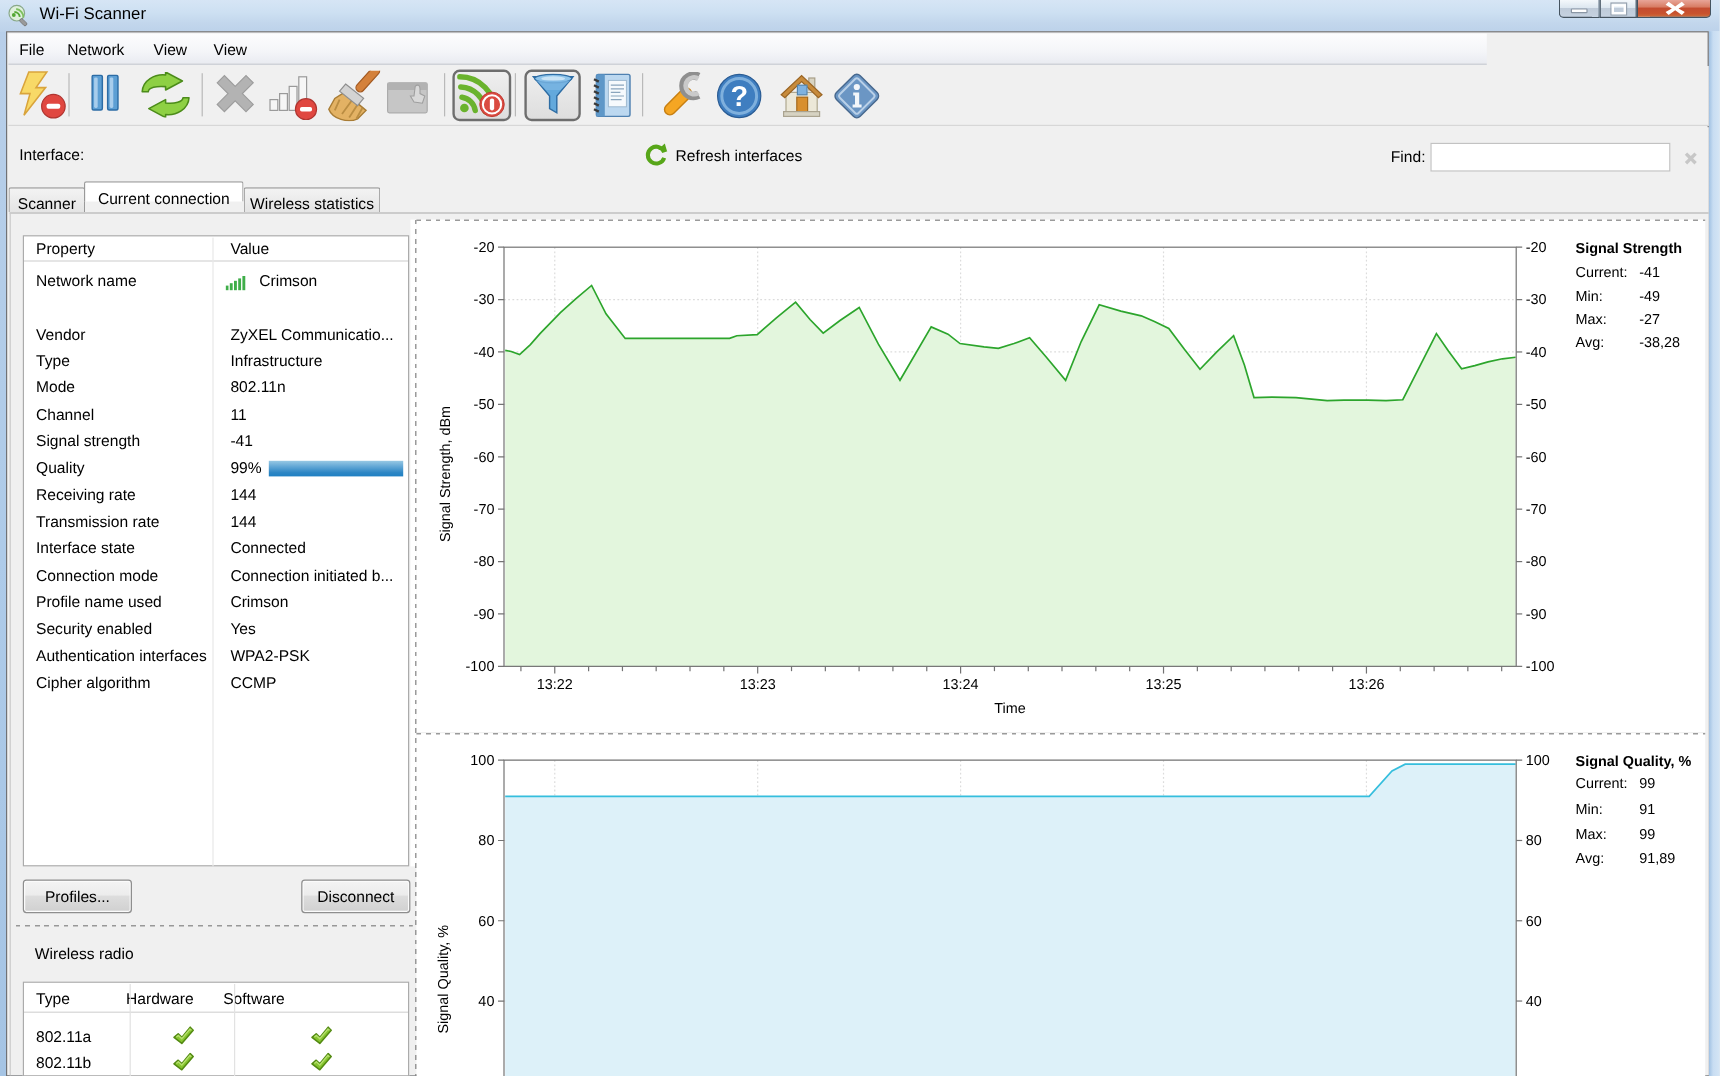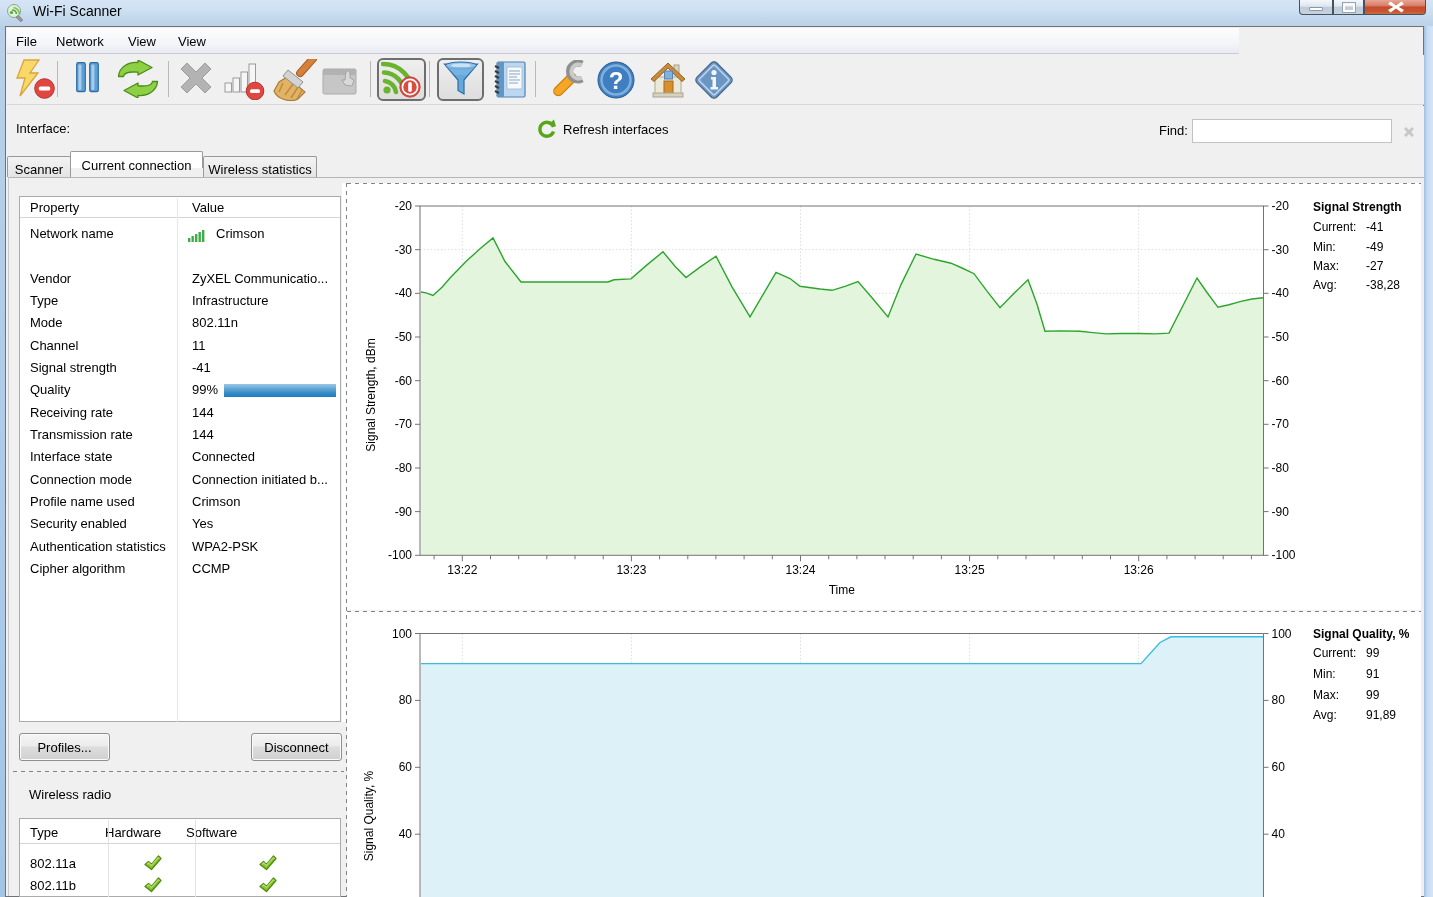--- a/index.html
+++ b/index.html
@@ -293,21 +293,21 @@
         </div>
       <div class="prow" style="top:290px">
           <span class="pl">Profile name used</span>
           <span class="pv">Crimson</span>
         </div>
       <div class="prow" style="top:312px">
           <span class="pl">Security enabled</span>
           <span class="pv">Yes</span>
         </div>
       <div class="prow" style="top:335px">
-          <span class="pl">Authentication statistics</span>
+          <span class="pl">Authentication interfaces</span>
           <span class="pv">WPA2-PSK</span>
         </div>
       <div class="prow" style="top:357px">
           <span class="pl">Cipher algorithm</span>
           <span class="pv">CCMP</span>
         </div>
     </div>
     <div class="btn" style="left:10px;top:555px">Profiles...</div>
     <div class="btn" style="left:242px;top:555px">Disconnect</div>
     <div class="dashH" style="left:4px;top:593px;width:331px"></div>

